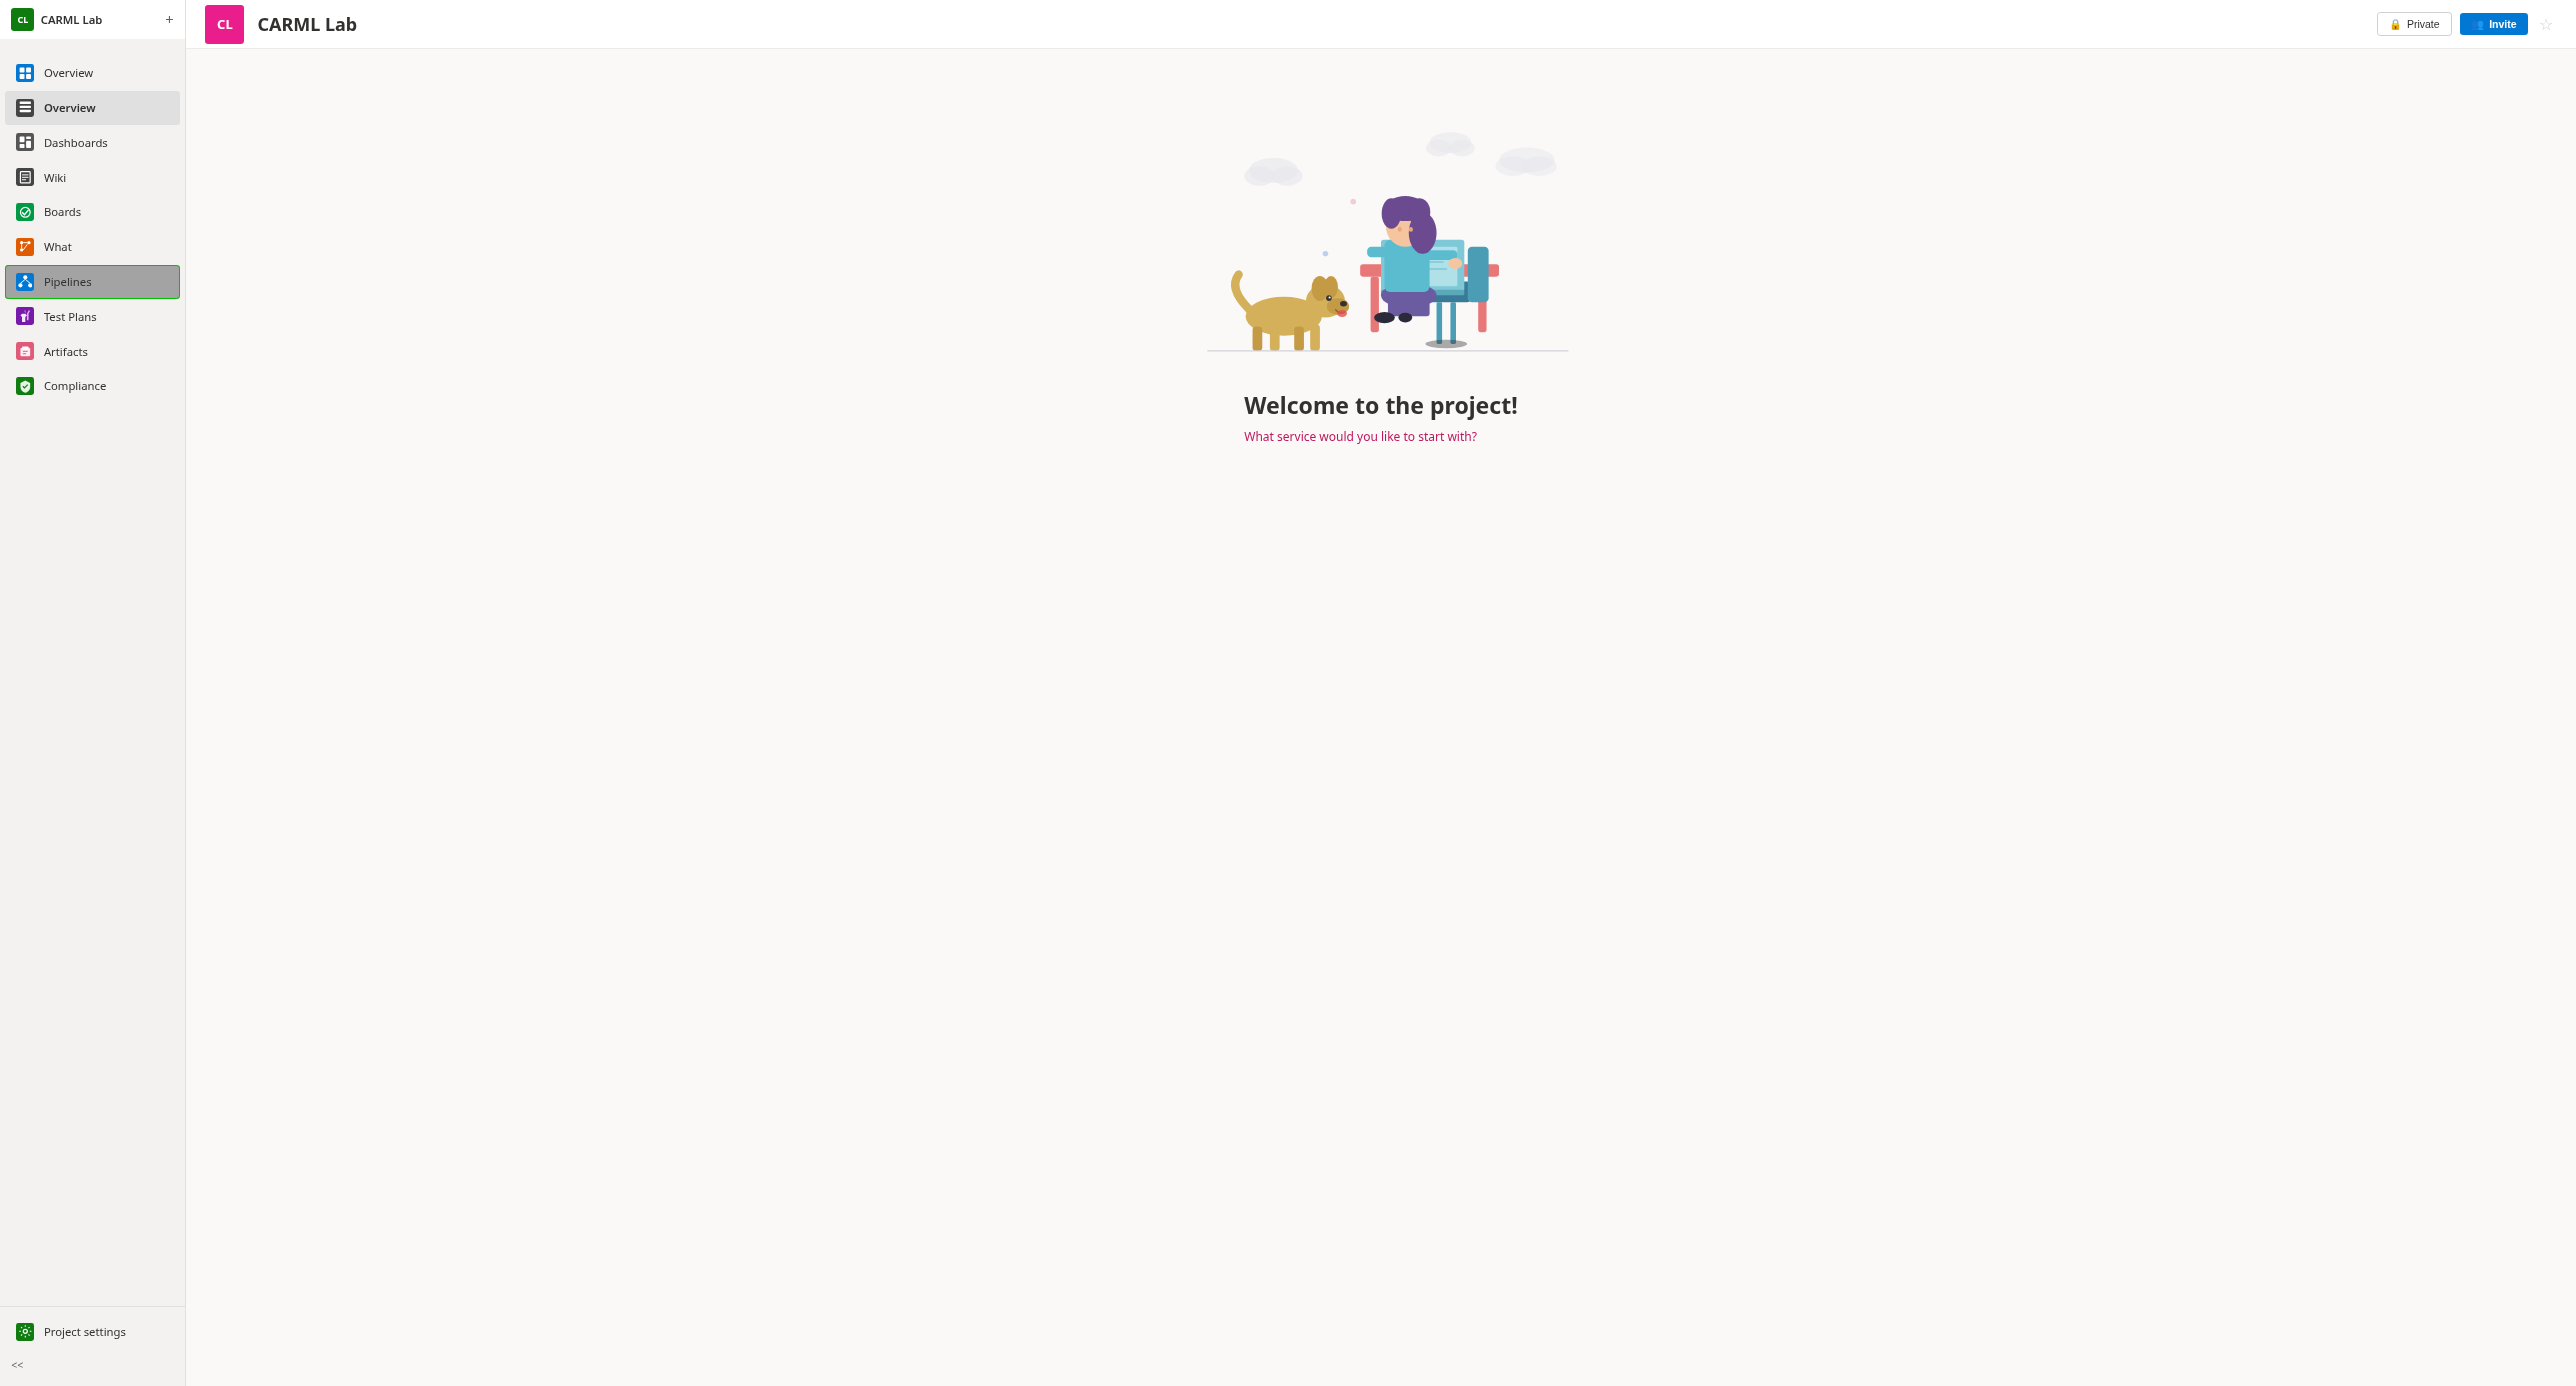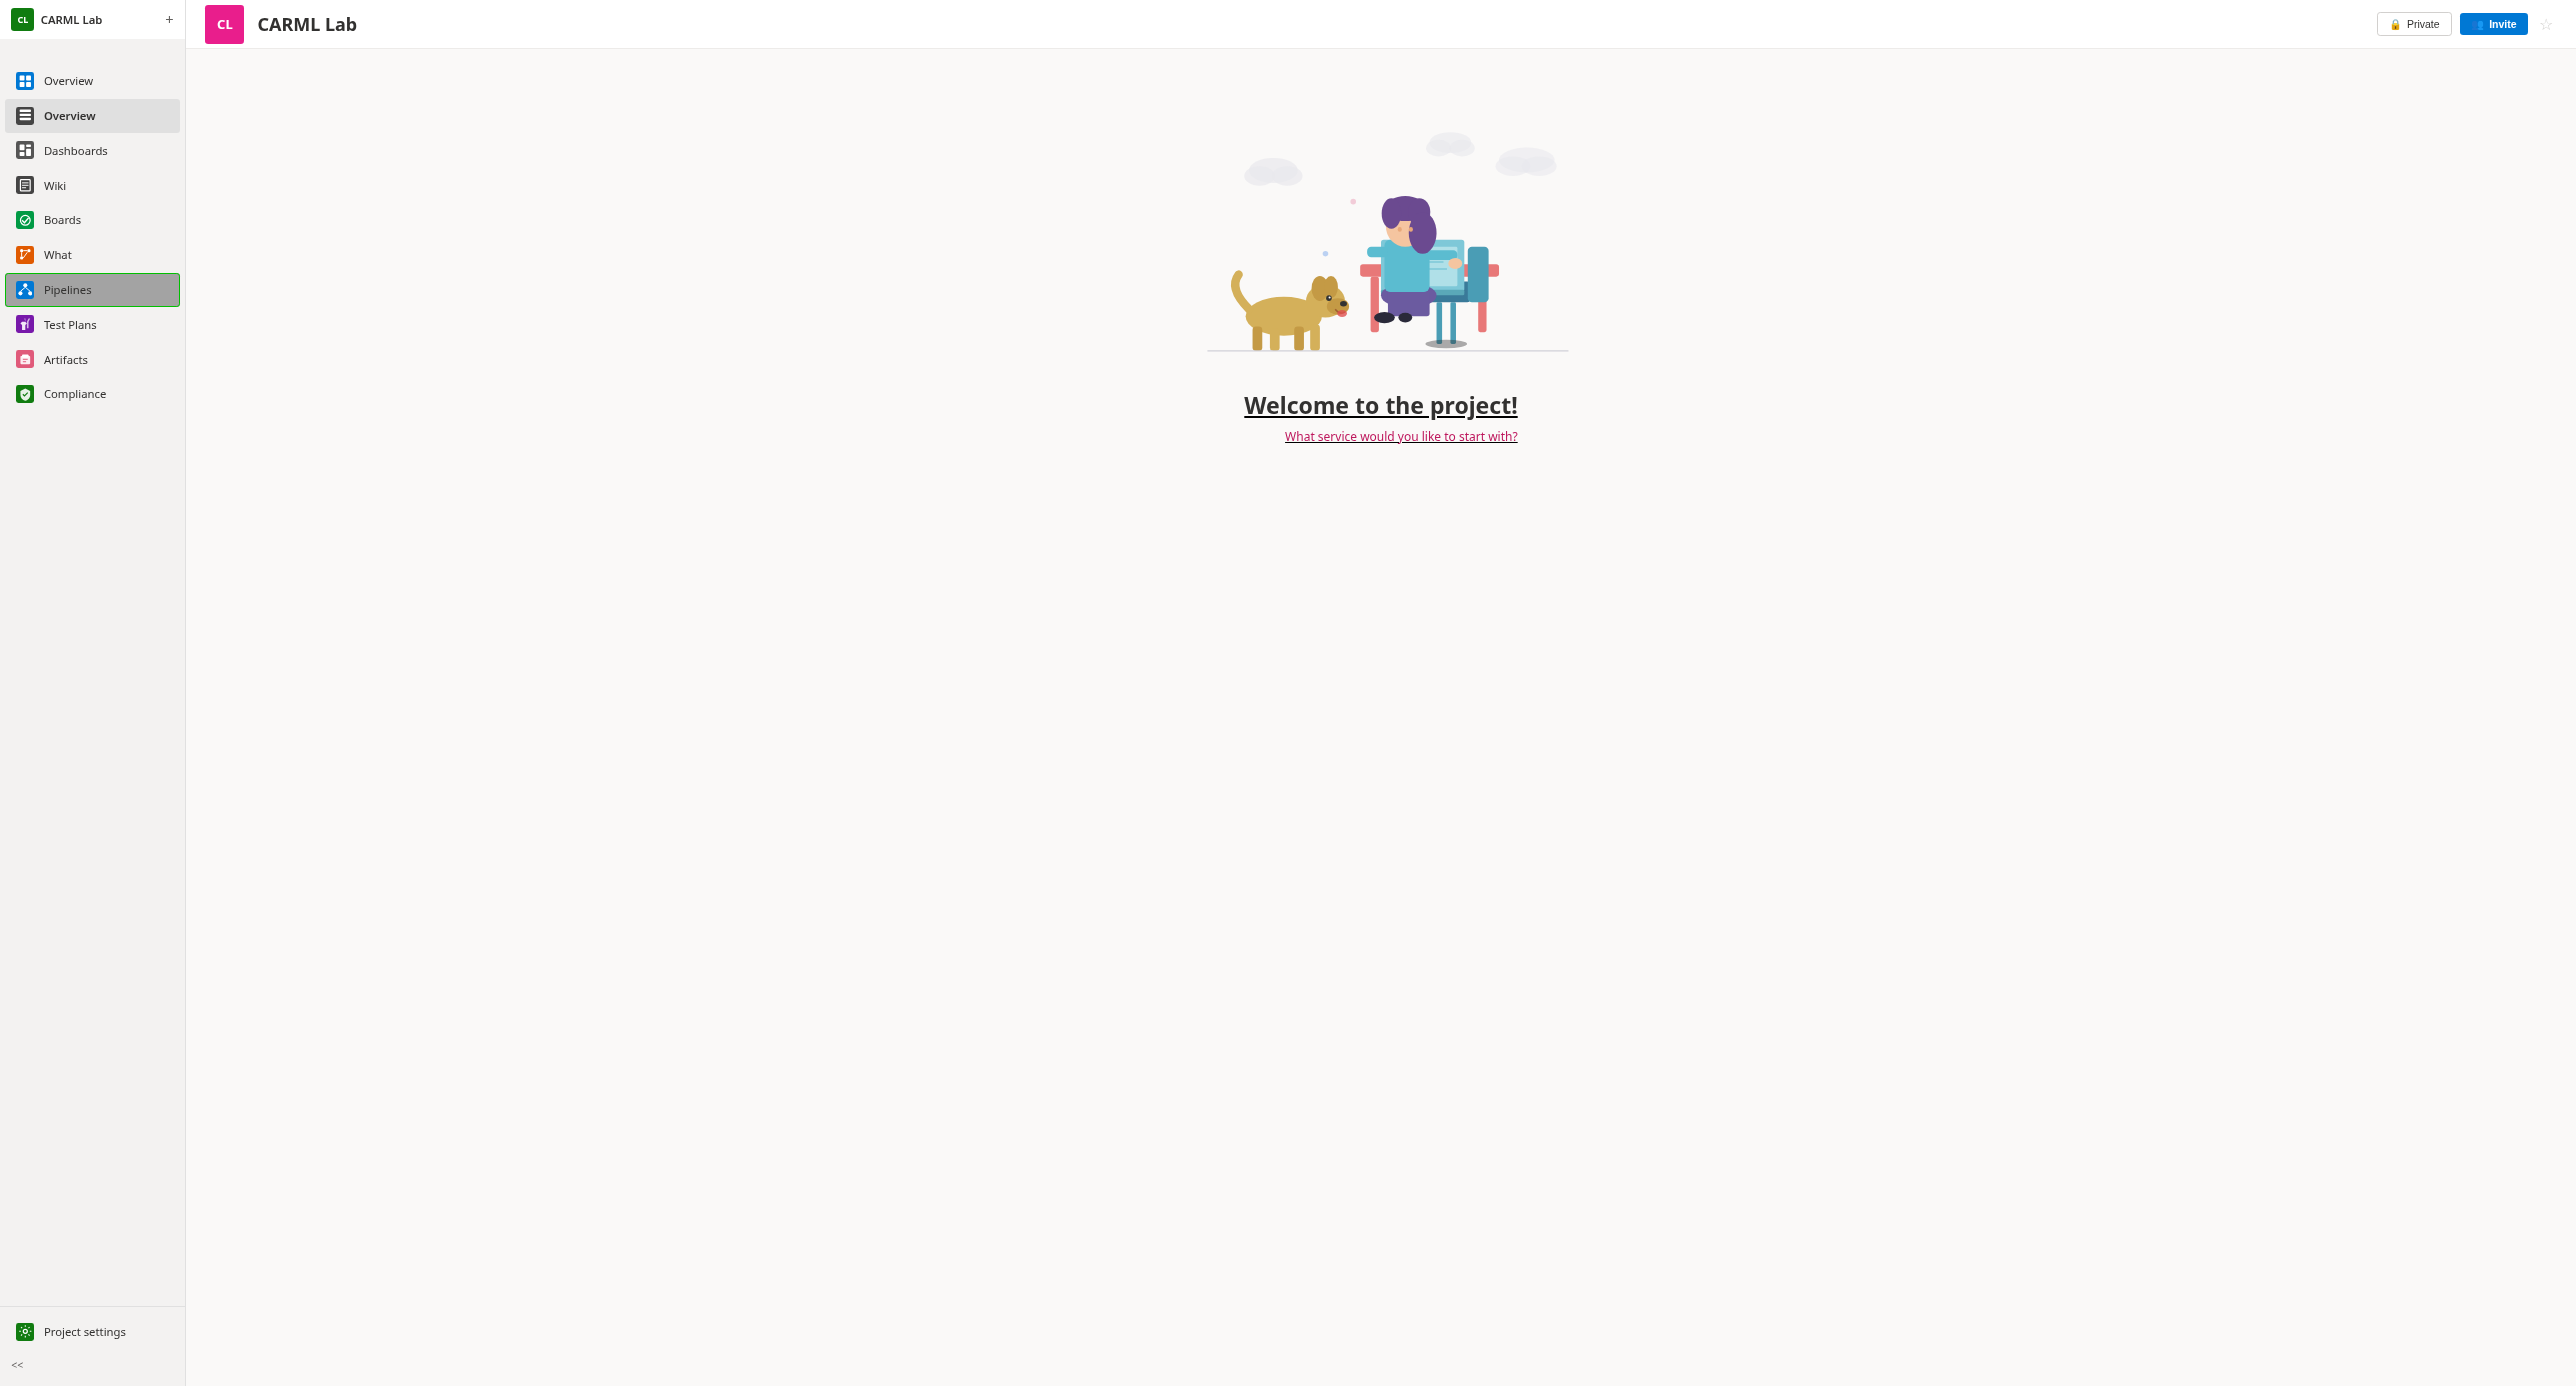--- a/index.html
+++ b/index.html
@@ -53,22 +53,21 @@
 
     .add-icon {
       color: #605e5c;
       font-size: 14.6px;
       cursor: pointer;
       line-height: 1;
     }
 
     .sidebar-nav {
       flex: 1;
-      padding: 0 0;
-      margin-top: 24px;
+      padding: 16px 0;
     }
 
     .nav-item {
       display: flex;
       align-items: center;
       gap: 9.7px;
       padding: 8px 11.3px;
       cursor: pointer;
       border-radius: 3.2px;
       margin: 0.8px 4.9px;
@@ -231,23 +230,22 @@
     .illustration-container {
       width: 100%;
       height: 308px;
       position: relative;
       display: flex;
       justify-content: center;
       align-items: flex-end;
     }
 
     .welcome-text {
-      text-align: right;
+      text-align: left;
       padding: 16px;
-      text-decoration: underline;
     }
 
     .welcome-title {
       font-size: 23px;
       font-weight: 700;
       color: #323130;
       margin-bottom: 6.5px;
     }
 
     .welcome-subtitle {

